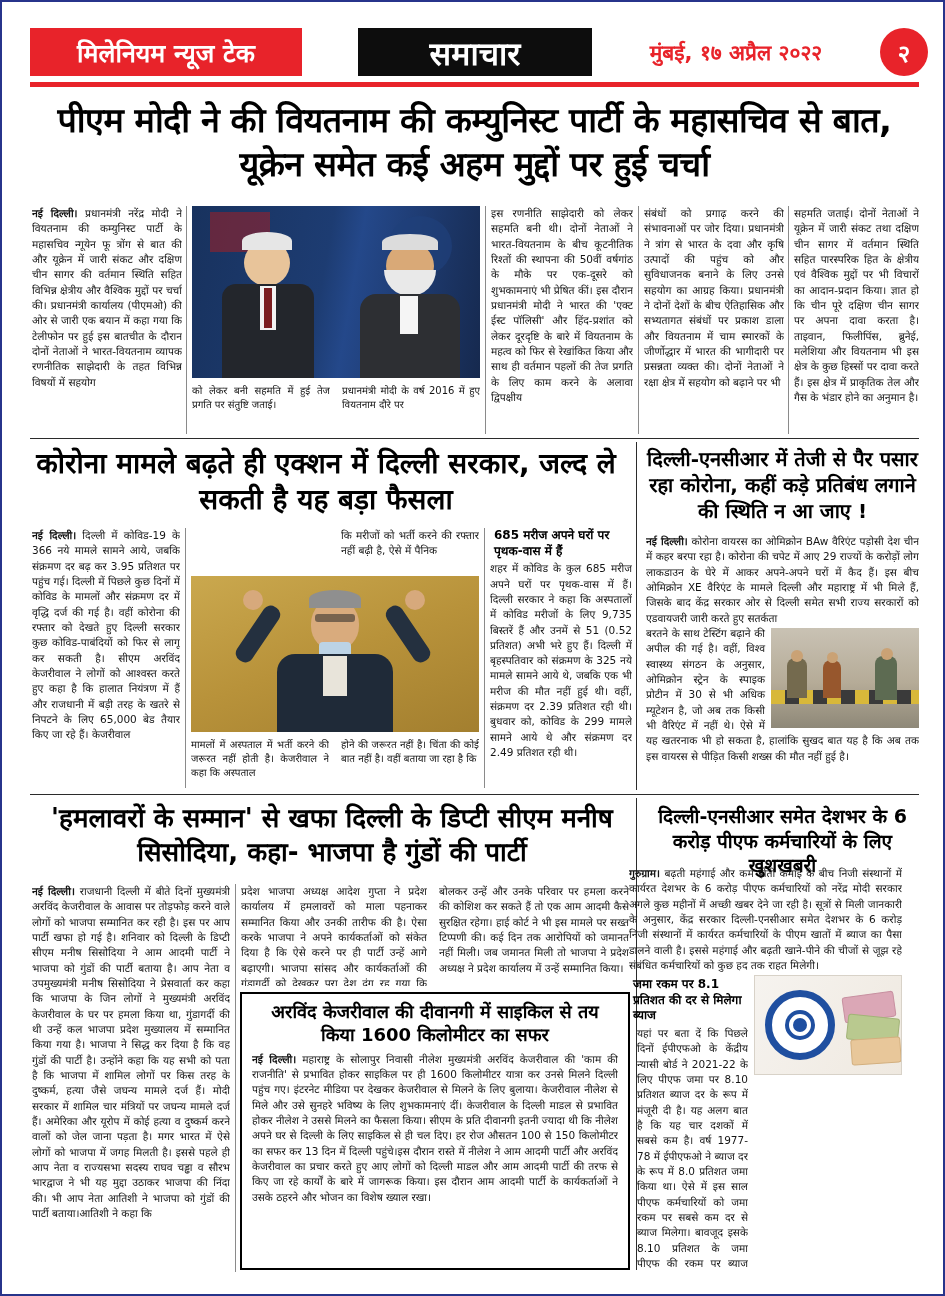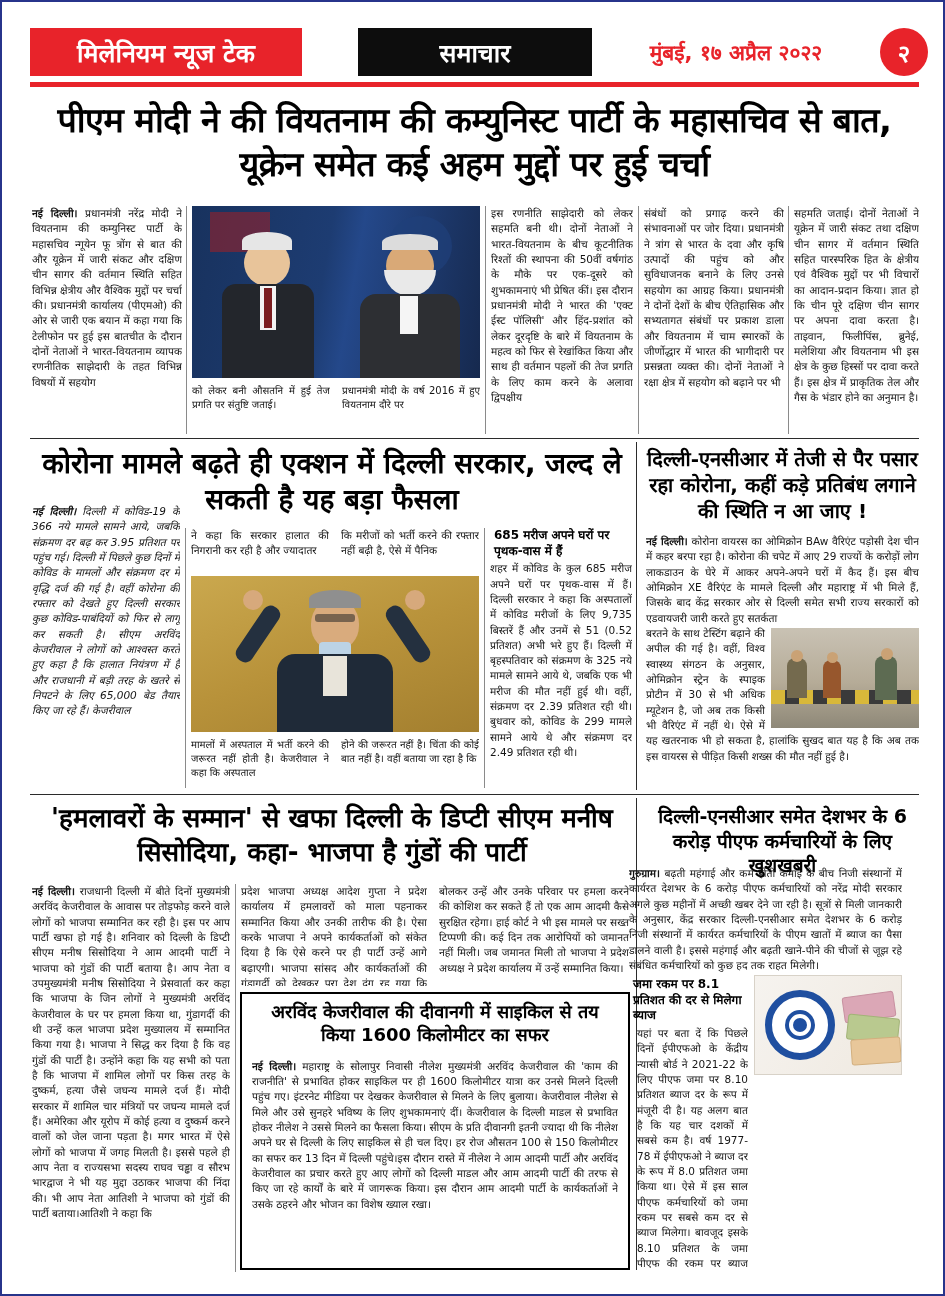--- a/index.html
+++ b/index.html
@@ -10,21 +10,21 @@
     border:2px solid #27348b;
     font-family:"DejaVu Sans","Liberation Sans",sans-serif;
     color:#111;
   }
   .abs { position:absolute; }
   .masthead {
     background:#e8232a; color:#fff; font-weight:bold; font-size:25px;
     display:flex; align-items:center; justify-content:center;
   }
   .section-box {
-    background:#0d0d0d; color:#fff; font-weight:bold; font-size:25px;
+    background:#0d0d0d; color:#fff; font-weight:bold; font-size:32px;
     display:flex; align-items:center; justify-content:center;
   }
   .dateline { color:#e8232a; font-weight:bold; font-size:21px;
     display:flex; align-items:center; justify-content:center; }
   .page-circle {
     background:#e8232a; color:#fff; border-radius:50%;
     display:flex; align-items:center; justify-content:center;
     font-size:24px; font-weight:bold;
   }
   .red-rule { background:#e8232a; }
@@ -93,21 +93,21 @@
       <div class="shape" style="left:72px; top:82px; width:8px; height:40px; background:#7a1d20;"></div>
 
       <div class="shape" style="left:196px; top:10px; width:64px; height:60px; border-radius:50%; background:#20407a; opacity:.7;"></div>
       <div class="shape" style="left:194px; top:36px; width:48px; height:48px; border-radius:50%; background:#d9a977;"></div>
       <div class="shape" style="left:192px; top:64px; width:52px; height:26px; border-radius:0 0 26px 26px; background:#e9e9e9;"></div>
       <div class="shape" style="left:190px; top:28px; width:56px; height:16px; border-radius:50% 50% 0 0; background:#dcdcdc;"></div>
       <div class="shape" style="left:168px; top:88px; width:100px; height:84px; border-radius:16px 16px 0 0; background:#2d2f33;"></div>
       <div class="shape" style="left:208px; top:90px; width:18px; height:38px; background:#f5f5f5;"></div>
     </div>
     <div class="caption" style="position:absolute; left:0; top:178px; width:138px;">
-      <span>को लेकर बनी औसतनि में हुई तेज प्रगति पर संतुष्टि जताई।</span>
+      <span>को लेकर बनी सहमति में हुई तेज प्रगति पर संतुष्टि जताई।</span>
     </div>
     <div class="caption" style="position:absolute; left:150px; top:178px; width:138px;">
       <span>प्रधानमंत्री मोदी के वर्ष 2016 में हुए वियतनाम दौरे पर</span>
     </div>
   </div>
 
   <div class="abs vrule" style="left:483px; top:204px; height:228px;"></div>
 
   <div class="abs body-col" style="left:489px; top:204px; width:142px; height:228px;">
     <p>इस रणनीति साझेदारी को लेकर सहमति बनी थी। दोनों नेताओं ने भारत-वियतनाम के बीच कूटनीतिक रिश्तों की स्थापना की 50वीं वर्षगांठ के मौके पर एक-दूसरे को शुभकामनाएं भी प्रेषित कीं। इस दौरान प्रधानमंत्री मोदी ने भारत की 'एक्ट ईस्ट पॉलिसी' और हिंद-प्रशांत को लेकर दूरदृष्टि के बारे में वियतनाम के महत्व को फिर से रेखांकित किया और साथ ही वर्तमान पहलों की तेज प्रगति के लिए काम करने के अलावा द्विपक्षीय</p>
@@ -120,34 +120,31 @@
   </div>
 
   <div class="abs vrule" style="left:786px; top:204px; height:228px;"></div>
 
   <div class="abs body-col" style="left:792px; top:204px; width:125px; height:228px;">
     <p>सहमति जताई। दोनों नेताओं ने यूक्रेन में जारी संकट तथा दक्षिण चीन सागर में वर्तमान स्थिति सहित पारस्परिक हित के क्षेत्रीय एवं वैश्विक मुद्दों पर भी विचारों का आदान-प्रदान किया। ज्ञात हो कि चीन पूरे दक्षिण चीन सागर पर अपना दावा करता है। ताइवान, फिलीपिंस, ब्रुनेई, मलेशिया और वियतनाम भी इस क्षेत्र के कुछ हिस्सों पर दावा करते हैं। इस क्षेत्र में प्राकृतिक तेल और गैस के भंडार होने का अनुमान है।</p>
   </div>
 
   <div class="abs hrule" style="left:28px; top:436px; width:889px;"></div>
 
-  <div class="abs hl hl-2" style="left:30px; top:444px; width:600px; height:76px;">
+  <div class="abs hl hl-2" style="left:24px; top:444px; width:600px; height:76px;">
     <span>कोरोना मामले बढ़ते ही एक्शन में दिल्ली सरकार, जल्द ले सकती है यह बड़ा फैसला</span>
   </div>
 
-  <div class="abs body-col" style="left:30px; top:502px; width:148px; height:260px;font-style:italic;">
+  <div class="abs body-col" style="left:30px; top:526px; width:148px; height:260px;">
     <p><b>नई दिल्ली।</b> <span>दिल्ली में कोविड-19 के 366 नये मामले सामने आये, जबकि संक्रमण दर बढ़ कर 3.95 प्रतिशत पर पहुंच गई। दिल्ली में पिछले कुछ दिनों में कोविड के मामलों और संक्रमण दर में वृद्धि दर्ज की गई है। वहीं कोरोना की रफ्तार को देखते हुए दिल्ली सरकार कुछ कोविड-पाबंदियों को फिर से लागू कर सकती है। सीएम अरविंद केजरीवाल ने लोगों को आश्वस्त करते हुए कहा है कि हालात नियंत्रण में हैं और राजधानी में बड़ी तरह के खतरे से निपटने के लिए 65,000 बेड तैयार किए जा रहे हैं। केजरीवाल</span></p>
   </div>
 
   <div class="abs vrule" style="left:183px; top:526px; height:260px;"></div>
 
   <div class="abs" style="left:189px; top:526px; width:288px; height:260px;">
-    <div class="body-col" style="position:absolute; left:0; top:0; width:138px; height:44px;">
-      <span>ने कहा कि सरकार हालात की निगरानी कर रही है और ज्यादातर</span>
-    </div>
     <div class="body-col" style="position:absolute; left:150px; top:0; width:138px; height:44px;">
       <span>कि मरीजों को भर्ती करने की रफ्तार नहीं बढ़ी है, ऐसे में पैनिक</span>
     </div>
     <div class="photo ph-kejriwal" style="position:absolute; left:0; top:48px; width:288px; height:156px;">
 
       <div class="shape" style="left:58px; top:26px; width:18px; height:64px; background:#24303f; transform:rotate(34deg); border-radius:8px;"></div>
       <div class="shape" style="left:208px; top:26px; width:18px; height:64px; background:#24303f; transform:rotate(-34deg); border-radius:8px;"></div>
       <div class="shape" style="left:52px; top:14px; width:20px; height:20px; border-radius:50%; background:#d7a97c;"></div>
       <div class="shape" style="left:214px; top:14px; width:20px; height:20px; border-radius:50%; background:#d7a97c;"></div>
 
@@ -214,21 +211,21 @@
     <p>प्रदेश भाजपा अध्यक्ष आदेश गुप्ता ने प्रदेश कार्यालय में हमलावरों को माला पहनाकर सम्मानित किया और उनकी तारीफ की है। ऐसा करके भाजपा ने अपने कार्यकर्ताओं को संकेत दिया है कि ऐसे करने पर ही पार्टी उन्हें आगे बढ़ाएगी। भाजपा सांसद और कार्यकर्ताओं की गुंडागर्दी को देखकर पूरा देश दंग रह गया कि अगर ये एक मुख्यमंत्री के आवास पर धावा</p>
   </div>
   <div class="abs body-col" style="left:437px; top:882px; width:190px; height:102px;">
     <p>बोलकर उन्हें और उनके परिवार पर हमला करने की कोशिश कर सकते हैं तो एक आम आदमी कैसे सुरक्षित रहेगा। हाई कोर्ट ने भी इस मामले पर सख्त टिप्पणी की। कई दिन तक आरोपियों को जमानत नहीं मिली। जब जमानत मिली तो भाजपा ने प्रदेश अध्यक्ष ने प्रदेश कार्यालय में उन्हें सम्मानित किया।</p>
   </div>
 
   <div class="abs boxed" style="left:238px; top:990px; width:390px; height:278px;">
     <div class="hl hl-box">
       <span>अरविंद केजरीवाल की दीवानगी में साइकिल से तय किया 1600 किलोमीटर का सफर</span>
     </div>
-    <div class="body-col" style="margin-top:12px; height:212px;">
+    <div class="body-col" style="margin-top:5px; height:212px;">
       <p><b>नई दिल्ली।</b> <span>महाराष्ट्र के सोलापुर निवासी नीलेश मुख्यमंत्री अरविंद केजरीवाल की 'काम की राजनीति' से प्रभावित होकर साइकिल पर ही 1600 किलोमीटर यात्रा कर उनसे मिलने दिल्ली पहुंच गए। इंटरनेट मीडिया पर देखकर केजरीवाल से मिलने के लिए बुलाया। केजरीवाल नीलेश से मिले और उसे सुनहरे भविष्य के लिए शुभकामनाएं दीं। केजरीवाल के दिल्ली माडल से प्रभावित होकर नीलेश ने उससे मिलने का फैसला किया। सीएम के प्रति दीवानगी इतनी ज्यादा थी कि नीलेश अपने घर से दिल्ली के लिए साइकिल से ही चल दिए। हर रोज औसतन 100 से 150 किलोमीटर का सफर कर 13 दिन में दिल्ली पहुंचे।इस दौरान रास्ते में नीलेश ने आम आदमी पार्टी और अरविंद केजरीवाल का प्रचार करते हुए आए लोगों को दिल्ली माडल और आम आदमी पार्टी की तरफ से किए जा रहे कार्यों के बारे में जागरूक किया। इस दौरान आम आदमी पार्टी के कार्यकर्ताओं ने उसके ठहरने और भोजन का विशेष ख्याल रखा।</span></p>
     </div>
   </div>
 
   <div class="abs vrule" style="left:634px; top:796px; height:472px; background:#2b2b2b;"></div>
 
   <div class="abs hl hl-5" style="left:644px; top:802px; width:273px; height:56px;">
     <span>दिल्ली-एनसीआर समेत देशभर के 6 करोड़ पीएफ कर्मचारियों के लिए खुशखबरी</span>
   </div>
 

